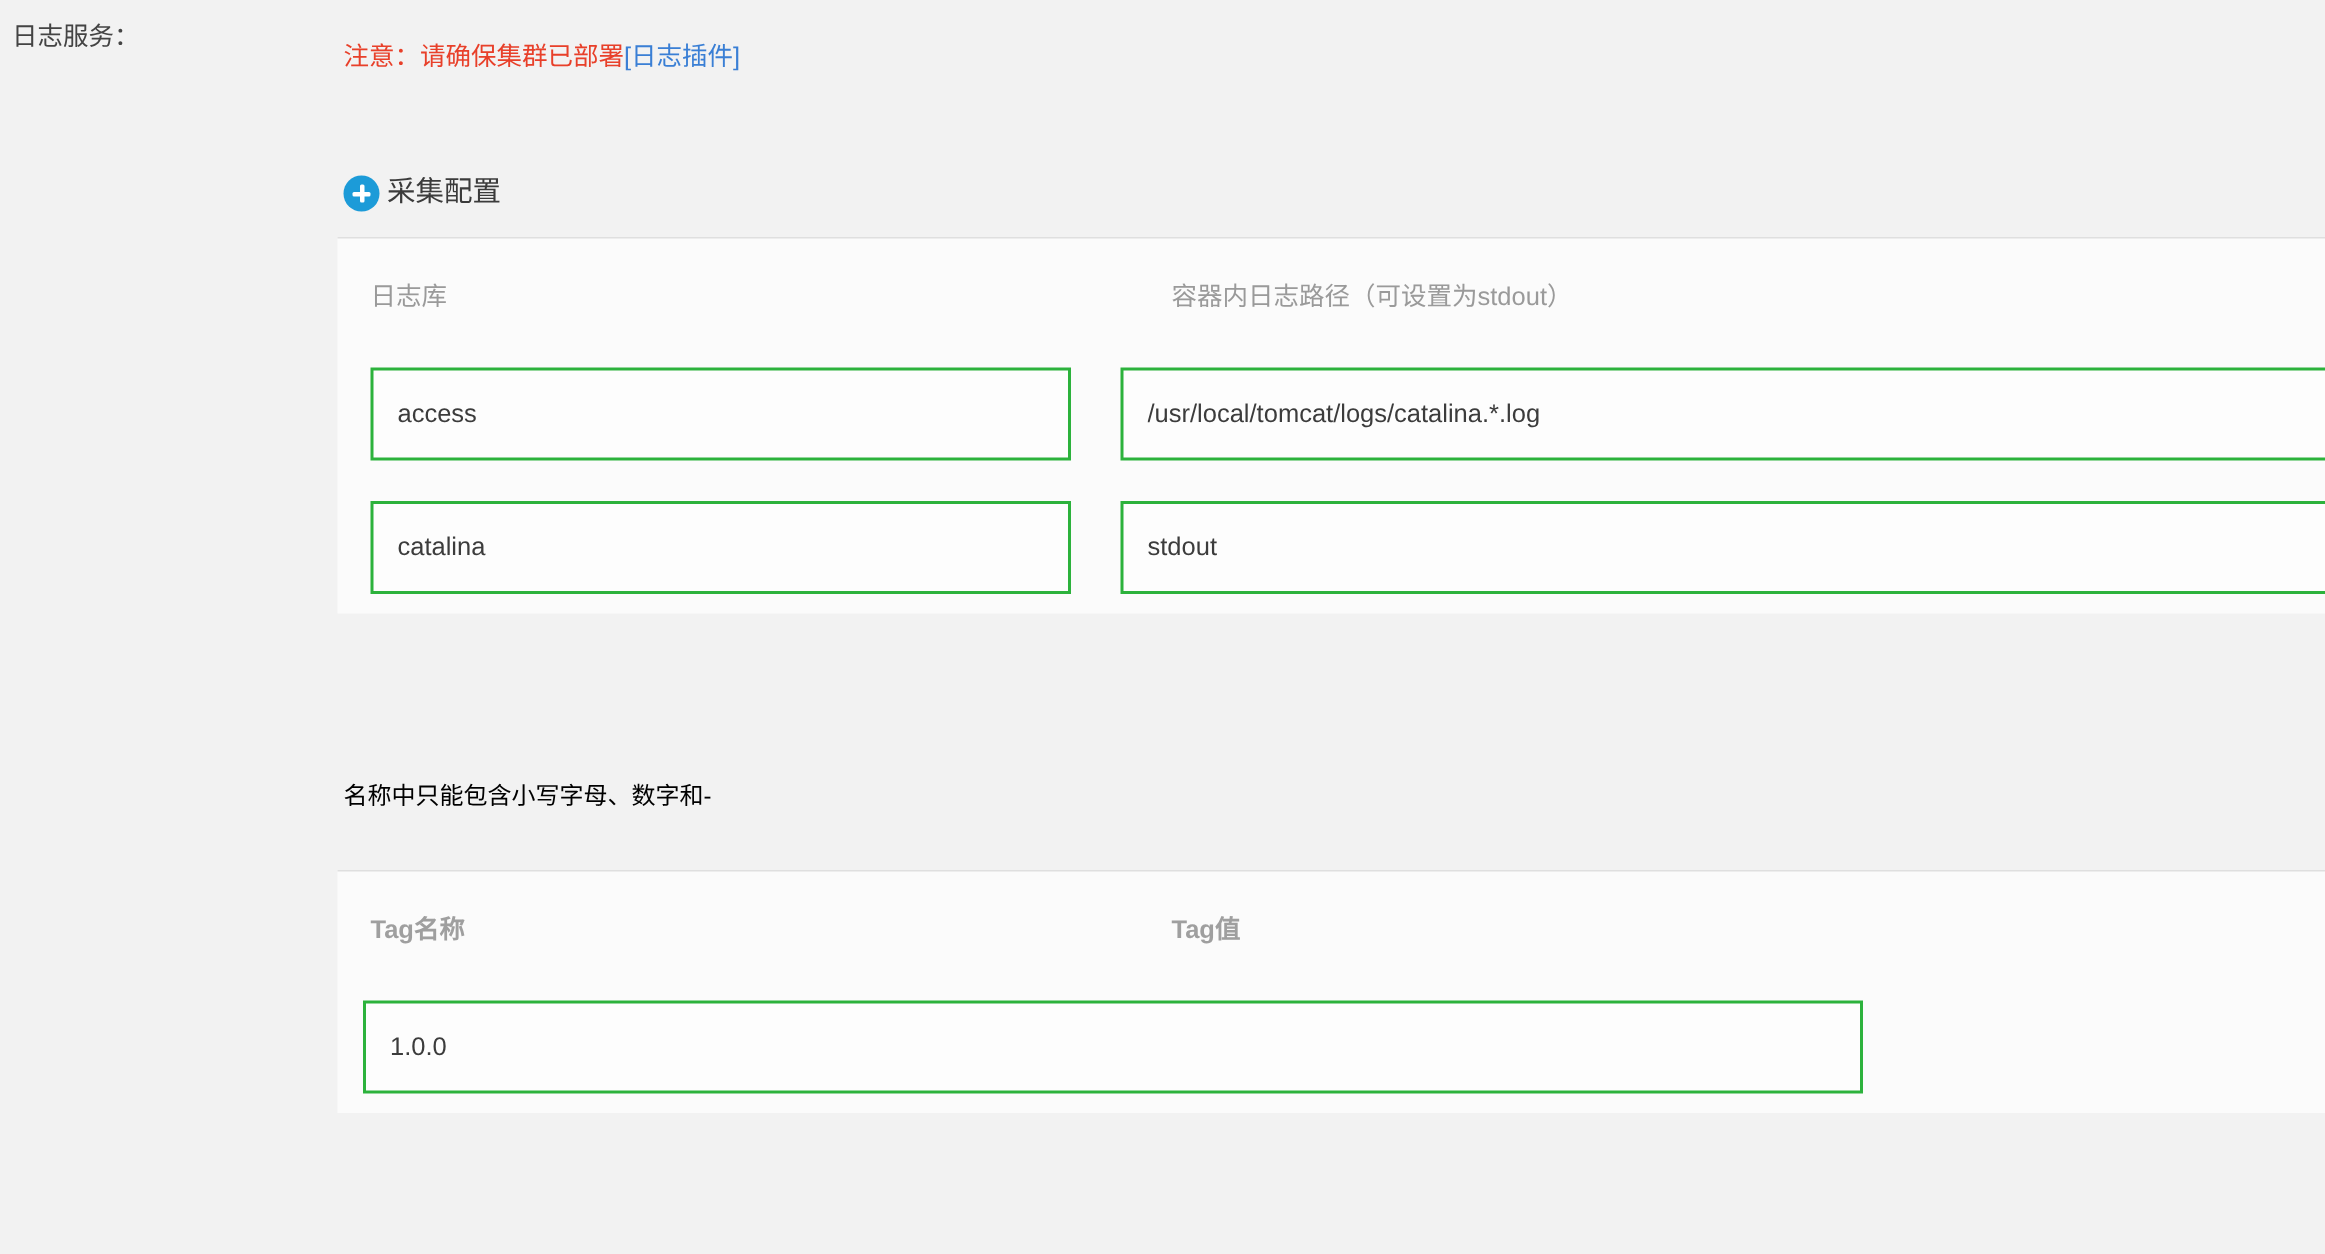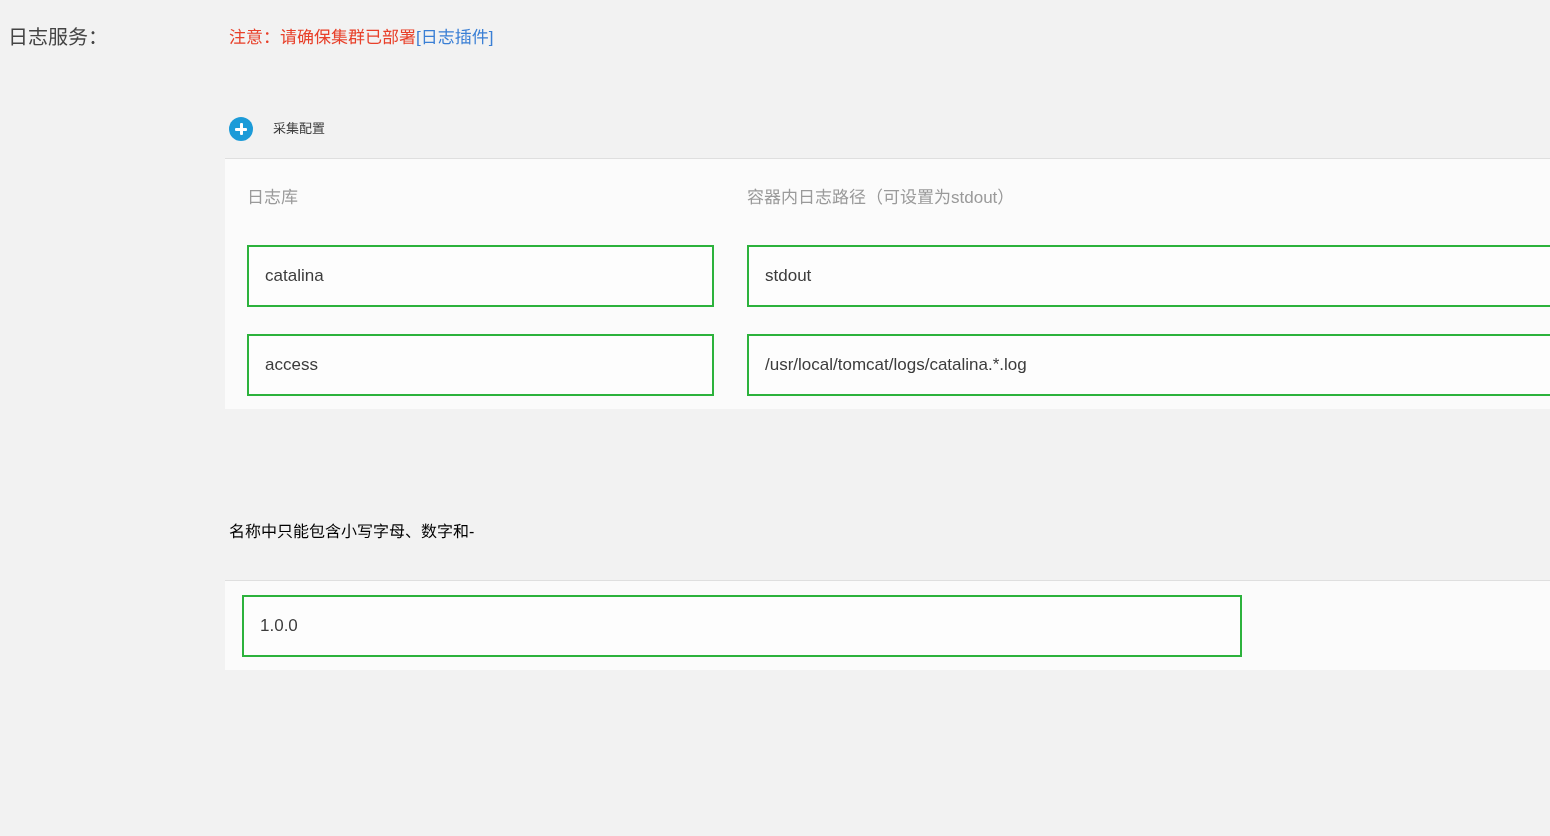--- a/index.html
+++ b/index.html
@@ -22,23 +22,23 @@
     position: relative;
     width: 1550px;
     height: 836px;
     box-sizing: border-box;
   }
 
   
   .field-label {
     position: absolute;
     left: 8px;
-    top: 24px;
+    top: 12px;
     width: 200px;
-    font-size: 20px;
+    font-size: 17px;
     color: #444444;
     line-height: 26px;
     white-space: nowrap;
   }
 
   
   .field-content {
     position: absolute;
     left: 225px;
     top: 0;
@@ -97,22 +97,22 @@
   }
   .plus-icon::before {
     left: 6px; top: 10.5px;
     width: 12px; height: 3.5px;
   }
   .plus-icon::after {
     top: 6px; left: 10.5px;
     height: 12px; width: 3.5px;
   }
   .section-title {
-    margin-left: 20px;
-    font-size: 13px;
+    margin-left: 5px;
+    font-size: 19px;
     color: #3b3b3b;
     line-height: 24px;
     white-space: nowrap;
   }
   .help-icon {
     margin-left: 12px;
     width: 19px;
     height: 19px;
     border-radius: 50%;
     background: #b4b4b4;
@@ -129,20 +129,21 @@
   
   .kv-table {
     position: relative;
     background: #fbfbfb;
     border-top: 1px solid #dfdfdf;
   }
   .kv-head {
     display: flex;
     height: 72px;
     align-items: center;
+    gap: 34px;
   }
   .kv-head .kv-col {
     font-size: 17px;
     color: #9a9a9a;
     white-space: nowrap;
   }
   .kv-head.bold .kv-col {
     font-weight: bold;
     color: #9f9f9f;
   }
@@ -211,46 +212,50 @@
 
       <div class="kv-table">
 
         <div class="kv-head">
           <div class="kv-col c1">日志库</div>
           <div class="kv-col c2">容器内日志路径（可设置为stdout）</div>
         </div>
 
         <div class="kv-row">
           <div class="kv-col c1">
+            <input class="kv-input" type="text" value="access" style="">
+          </div>
+          <div class="kv-col c2">
+            <input class="kv-input" type="text" value="/usr/local/tomcat/logs/catalina.*.log" style="">
+          </div>
+        </div>
+
+        <div class="kv-row">
+          <div class="kv-col c1">
             <input class="kv-input" type="text" value="catalina" style="">
           </div>
           <div class="kv-col c2">
             <input class="kv-input" type="text" value="stdout" style="">
           </div>
         </div>
 
-        <div class="kv-row">
-          <div class="kv-col c1">
-            <input class="kv-input" type="text" value="access" style="">
-          </div>
-          <div class="kv-col c2">
-            <input class="kv-input" type="text" value="/usr/local/tomcat/logs/catalina.*.log" style="">
-          </div>
-        </div>
-
       </div>
     </div>
 
     <div class="hint">名称中只能包含小写字母、数字和-</div>
 
     <div class="section section-tags">
 
 
       <div class="kv-table">
 
+        <div class="kv-head bold">
+          <div class="kv-col c1">Tag名称</div>
+          <div class="kv-col c2">Tag值</div>
+        </div>
 
         <div class="kv-row">
           <div class="kv-col c2">
             <input class="kv-input" type="text" value="1.0.0" style="">
           </div>
         </div>
 
       </div>
     </div>
 

